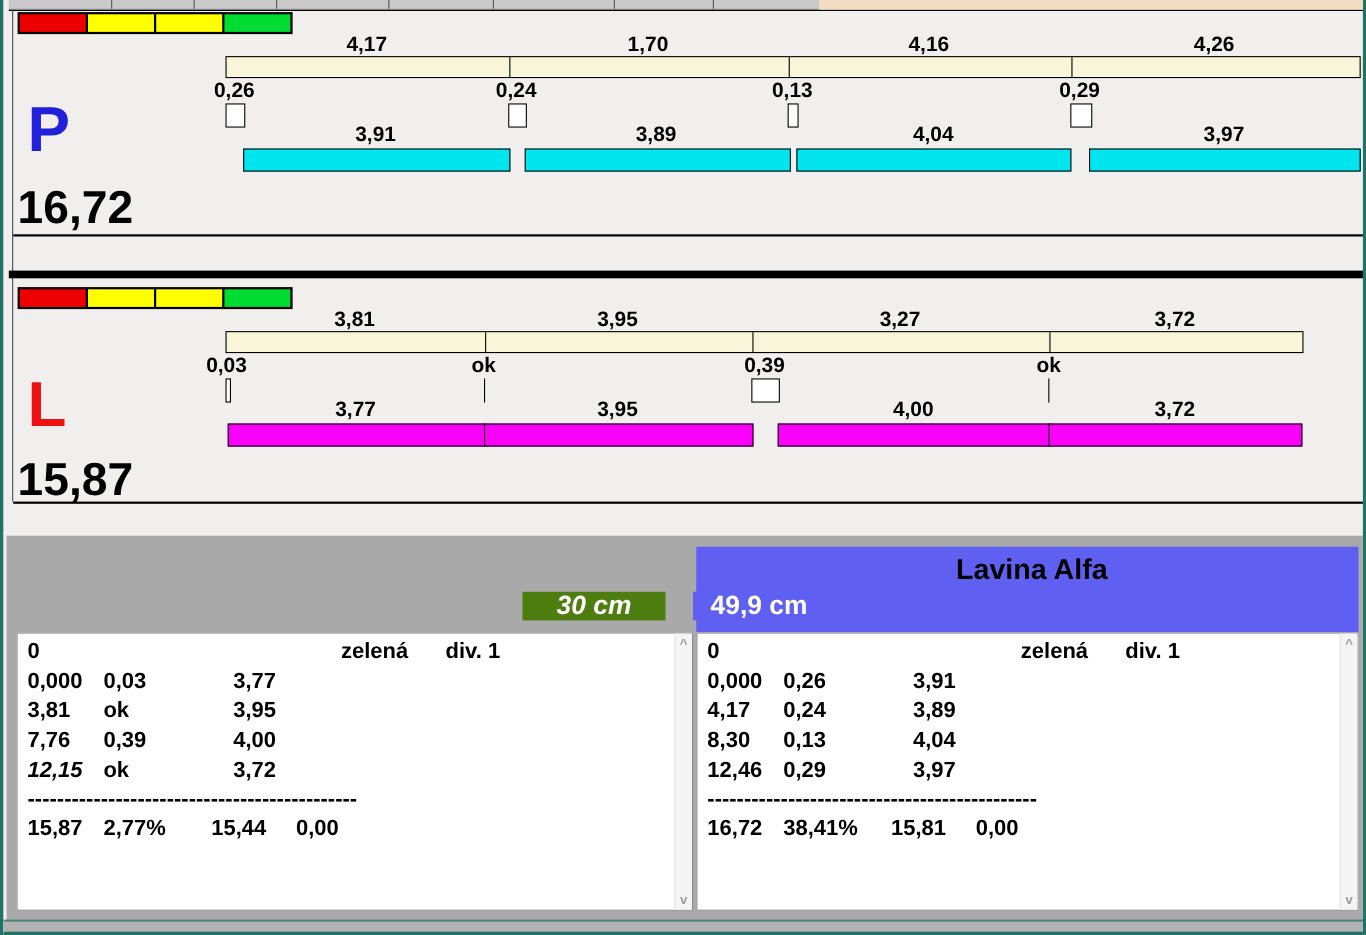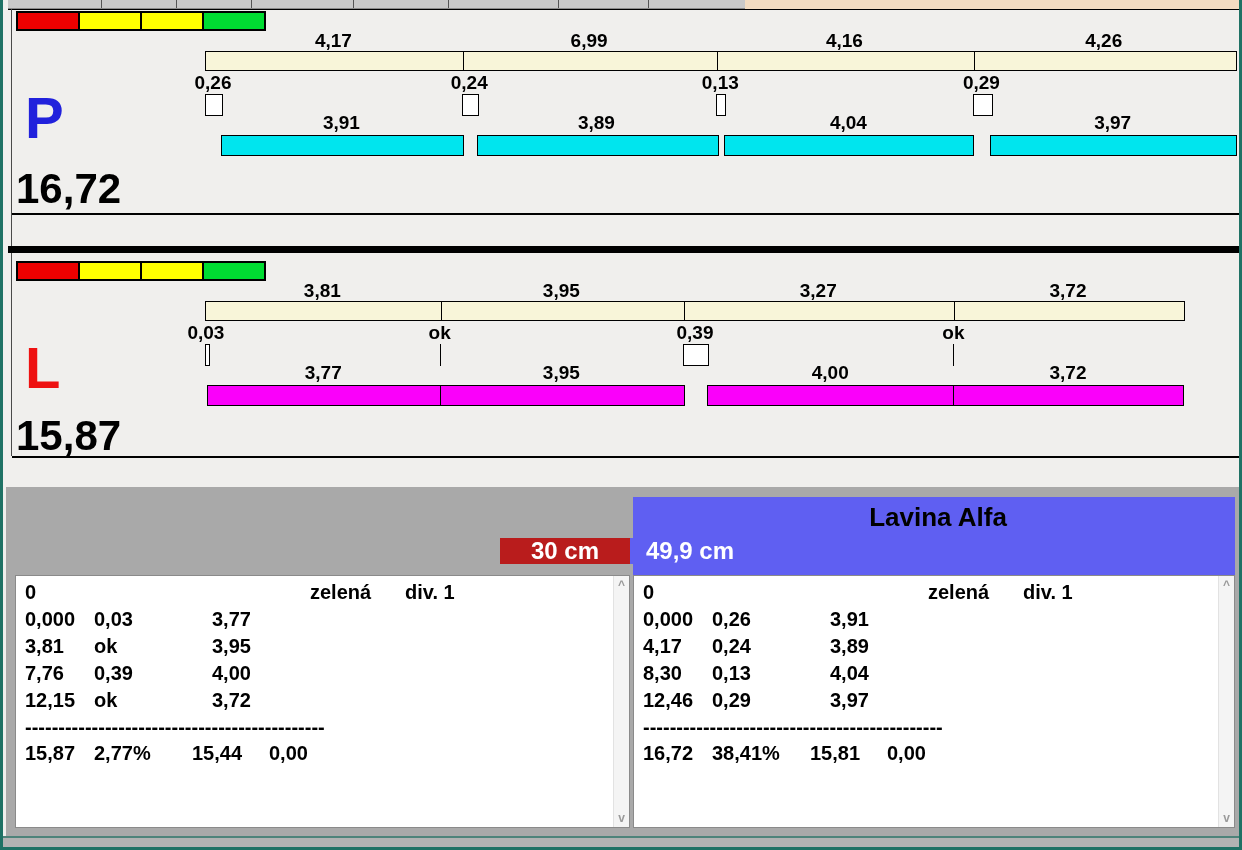--- a/index.html
+++ b/index.html
@@ -75,21 +75,21 @@
   <div class="fullbar" style="left: 202px; top: 42px; width: 1030px;">
         <span class="seg-div" style="left: 257px;"></span>
         <span class="seg-div" style="left: 511px;"></span>
         <span class="seg-div" style="left: 768px;"></span>
       </div>
       <div class="num-label" style="left: 330.436px; top: 22px;">4,17</div>
       <div class="num-label" style="left: 210.008px; top: 64px;">0,26</div>
       <div class="lossbox" style="left: 202px; top: 85px; width: 16px;"></div>
       <div class="num-label" style="left: 338.444px; top: 104px;">3,91</div>
       <div class="cleanbar" style="left: 218px; top: 126px; width: 241px; background: rgb(0, 229, 238);"></div>
-      <div class="num-label" style="left: 586.076px; top: 22px;">6,99</div>
+      <div class="num-label" style="left: 586.076px; top: 22px;">1,70</div>
       <div class="num-label" style="left: 466.264px; top: 64px;">0,24</div>
       <div class="lossbox" style="left: 459px; top: 85px; width: 15px;"></div>
       <div class="num-label" style="left: 593.468px; top: 104px;">3,89</div>
       <div class="cleanbar" style="left: 474px; top: 126px; width: 240px; background: rgb(0, 229, 238);"></div>
       <div class="num-label" style="left: 841.408px; top: 22px;">4,16</div>
       <div class="num-label" style="left: 717.284px; top: 64px;">0,13</div>
       <div class="lossbox" style="left: 713px; top: 85px; width: 8px;"></div>
       <div class="num-label" style="left: 845.412px; top: 104px;">4,04</div>
       <div class="cleanbar" style="left: 721px; top: 126px; width: 248px; background: rgb(0, 229, 238);"></div>
       <div class="num-label" style="left: 1100.74px; top: 22px;">4,26</div>
@@ -134,42 +134,42 @@
       <div class="num-label" style="left: 1065.02px; top: 104px;">3,72</div>
       <div class="cleanbar" style="left: 950px; top: 126px; width: 229px; background: rgb(250, 0, 250);"></div>
     </div>
 
   <div class="bottom-bg"></div>
 
   <div class="team-header" id="hdr-1" style="left: 630px; width: 602px; background: rgb(95, 95, 242);">
     <div class="team-name" style="left:105px;top:6px;width:400px;">Lavina Alfa</div>
   </div>
 
-  <div class="jump-height" style="left: 497px; width: 130px; background: #b91c1c;">30 cm</div>
+  <div class="jump-height" style="left: 472px; width: 130px; background: #4d7c0f; font-style: italic;">30 cm</div>
   <div class="jump-height" style="left: 627px; width: 120px; background: rgb(95, 95, 242);">49,9 cm</div>
 
 
   <div class="table-panel" id="table-0" style="left:12px;width:615px;">
     <div class="scrollbar">
       <div class="scroll-arrow" style="top:2px;">^</div>
       <div class="scroll-arrow" style="bottom:2px;">v</div>
     </div>
   <span class="tcell" style="left: 9px; top: 5px;">0</span>
       <span class="tcell" style="left: 294px; top: 5px;">zelená</span>
       <span class="tcell" style="left: 389px; top: 5px;">div. 1</span>
       <span class="tcell" style="left: 9px; top: 32px;">0,000</span>
       <span class="tcell" style="left: 78px; top: 32px;">0,03</span>
       <span class="tcell" style="left: 196px; top: 32px;">3,77</span>
       <span class="tcell" style="left: 9px; top: 59px;">3,81</span>
       <span class="tcell" style="left: 78px; top: 59px;">ok</span>
       <span class="tcell" style="left: 196px; top: 59px;">3,95</span>
       <span class="tcell" style="left: 9px; top: 86px;">7,76</span>
       <span class="tcell" style="left: 78px; top: 86px;">0,39</span>
       <span class="tcell" style="left: 196px; top: 86px;">4,00</span>
-      <span class="tcell" style="left: 9px; top: 113px;">12,15</span>
+      <span class="tcell" style="left: 9px; top: 113px; font-style: italic;">12,15</span>
       <span class="tcell" style="left: 78px; top: 113px;">ok</span>
       <span class="tcell" style="left: 196px; top: 113px;">3,72</span>
       <span class="dashrow" style="left: 9px; top: 141px;">---------------------------------------------</span>
       <span class="tcell" style="left: 9px; top: 166px;">15,87</span>
       <span class="tcell" style="left: 78px; top: 166px;">2,77%</span>
       <span class="tcell" style="left: 176px; top: 166px;">15,44</span>
       <span class="tcell" style="left: 253px; top: 166px;">0,00</span>
     </div>
   <div class="table-panel" id="table-1" style="left:630px;width:602px;">
     <div class="scrollbar">

